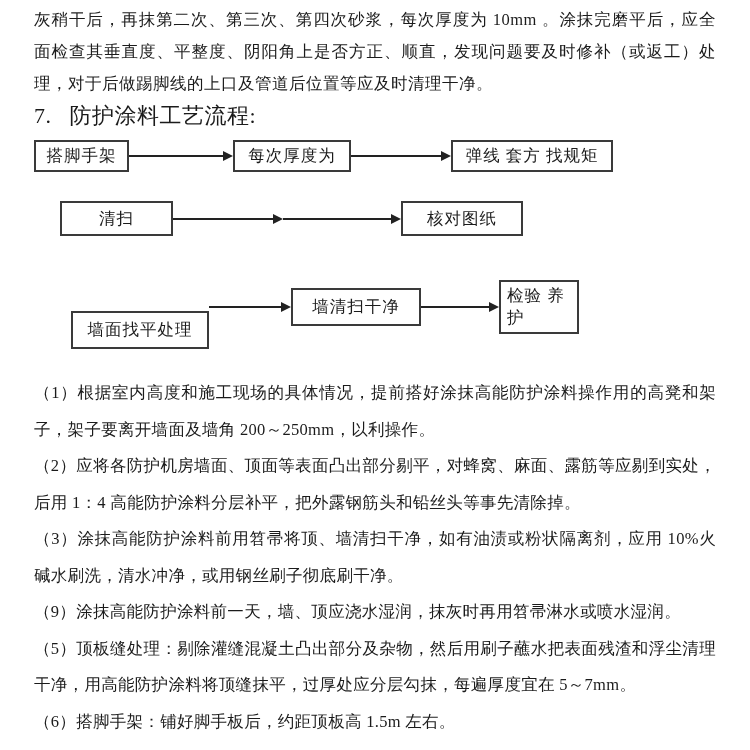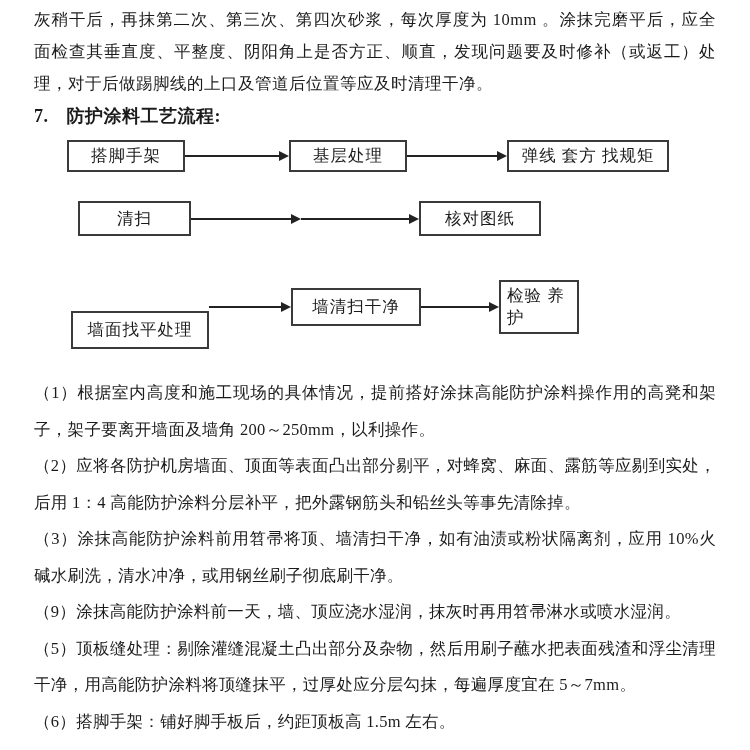--- a/index.html
+++ b/index.html
@@ -23,24 +23,23 @@
   }
   .para {
     margin: 0;
     font-size: 16.5px;
     line-height: 32px;
     text-align: justify;
     letter-spacing: 0.5px;
   }
   .heading {
     margin: 0;
-    font-size: 18px;
+    font-size: 22px;
     line-height: 32px;
     letter-spacing: 0.5px;
-    font-weight: bold;
   }
   .heading .sec-num { margin-right: 18px; }
 
   
   .flowchart {
     margin-top: 8px;
     margin-bottom: 26px;
   }
   .flow-row {
     display: flex;
@@ -74,27 +73,27 @@
   }
   .flow-arrow .head {
     width: 0;
     height: 0;
     border-left: 10px solid #222222;
     border-top: 5px solid transparent;
     border-bottom: 5px solid transparent;
   }
 
   
-  .r1 .m0 { margin-left: 33px; width: 118px; }
+  .r1 .m0 { width: 95px; }
   .r1 .a0 { width: 104px; }
   .r1 .b1 { width: 118px; }
   .r1 .a1 { width: 100px; }
   .r1 .b2 { width: 162px; text-align: center; }
 
-  .r2 .m0 { margin-left: 44px; width: 113px; min-height: 35px; }
+  .r2 .m0 { margin-left: 26px; width: 113px; min-height: 35px; }
   .r2 .a0 { width: 110px; }
   .r2 .b1 { width: 82px; min-height: 35px; }
   .r2 .a1 { width: 118px; }
   .r2 .b2 { width: 122px; min-height: 35px; }
 
   .r3 .m0 { margin-left: 37px; width: 138px; min-height: 38px; margin-top: 46px; }
   .r3 .a0 { width: 82px; }
   .r3 .b1 { width: 130px; min-height: 38px; }
   .r3 .a1 { width: 78px; }
   .r3 .b2 { width: 80px; min-height: 38px; }
@@ -115,21 +114,21 @@
   <p class="heading"><span class="sec-num">7.</span><span>防护涂料工艺流程:</span></p>
 
   <div class="flowchart">
 
     <div class="flow-row r1">
       <div class="flow-box m0">搭脚手架</div>
       <div class="flow-arrow a0">
           <span class="shaft"></span>
           <span class="head"></span>
         </div>
-      <div class="flow-box b1">基层处理</div>
+      <div class="flow-box b1">每次厚度为</div>
       <div class="flow-arrow a1">
           <span class="shaft"></span>
           <span class="head"></span>
         </div>
       <div class="flow-box b2">弹线 套方 找规矩</div>
     </div>
 
     <div class="flow-row r2">
       <div class="flow-box m0">清扫</div>
       <div class="flow-arrow a0">

